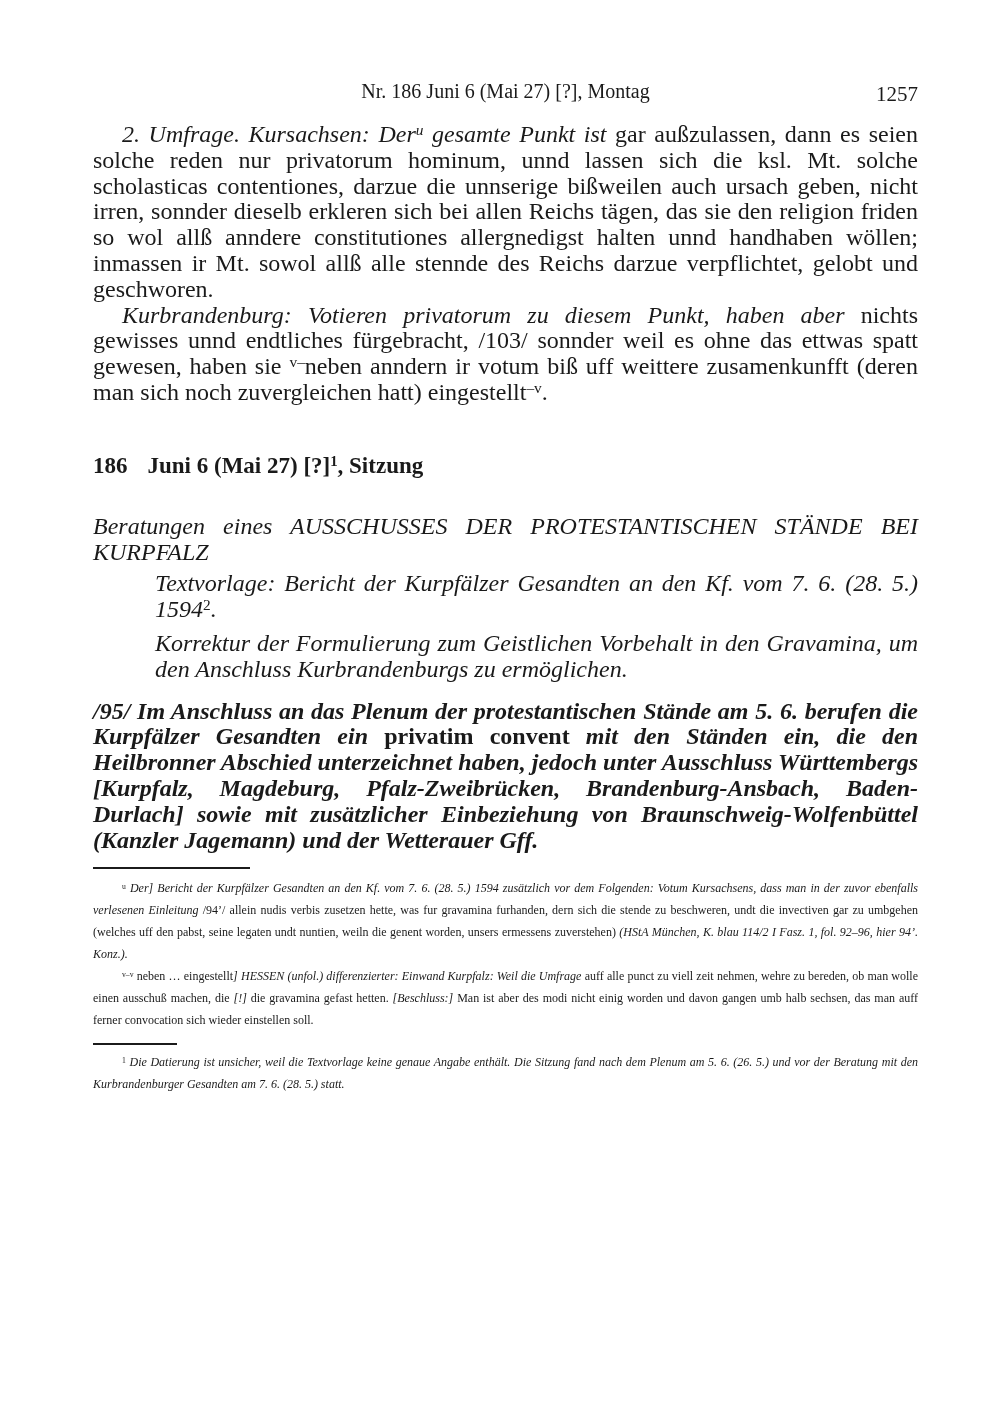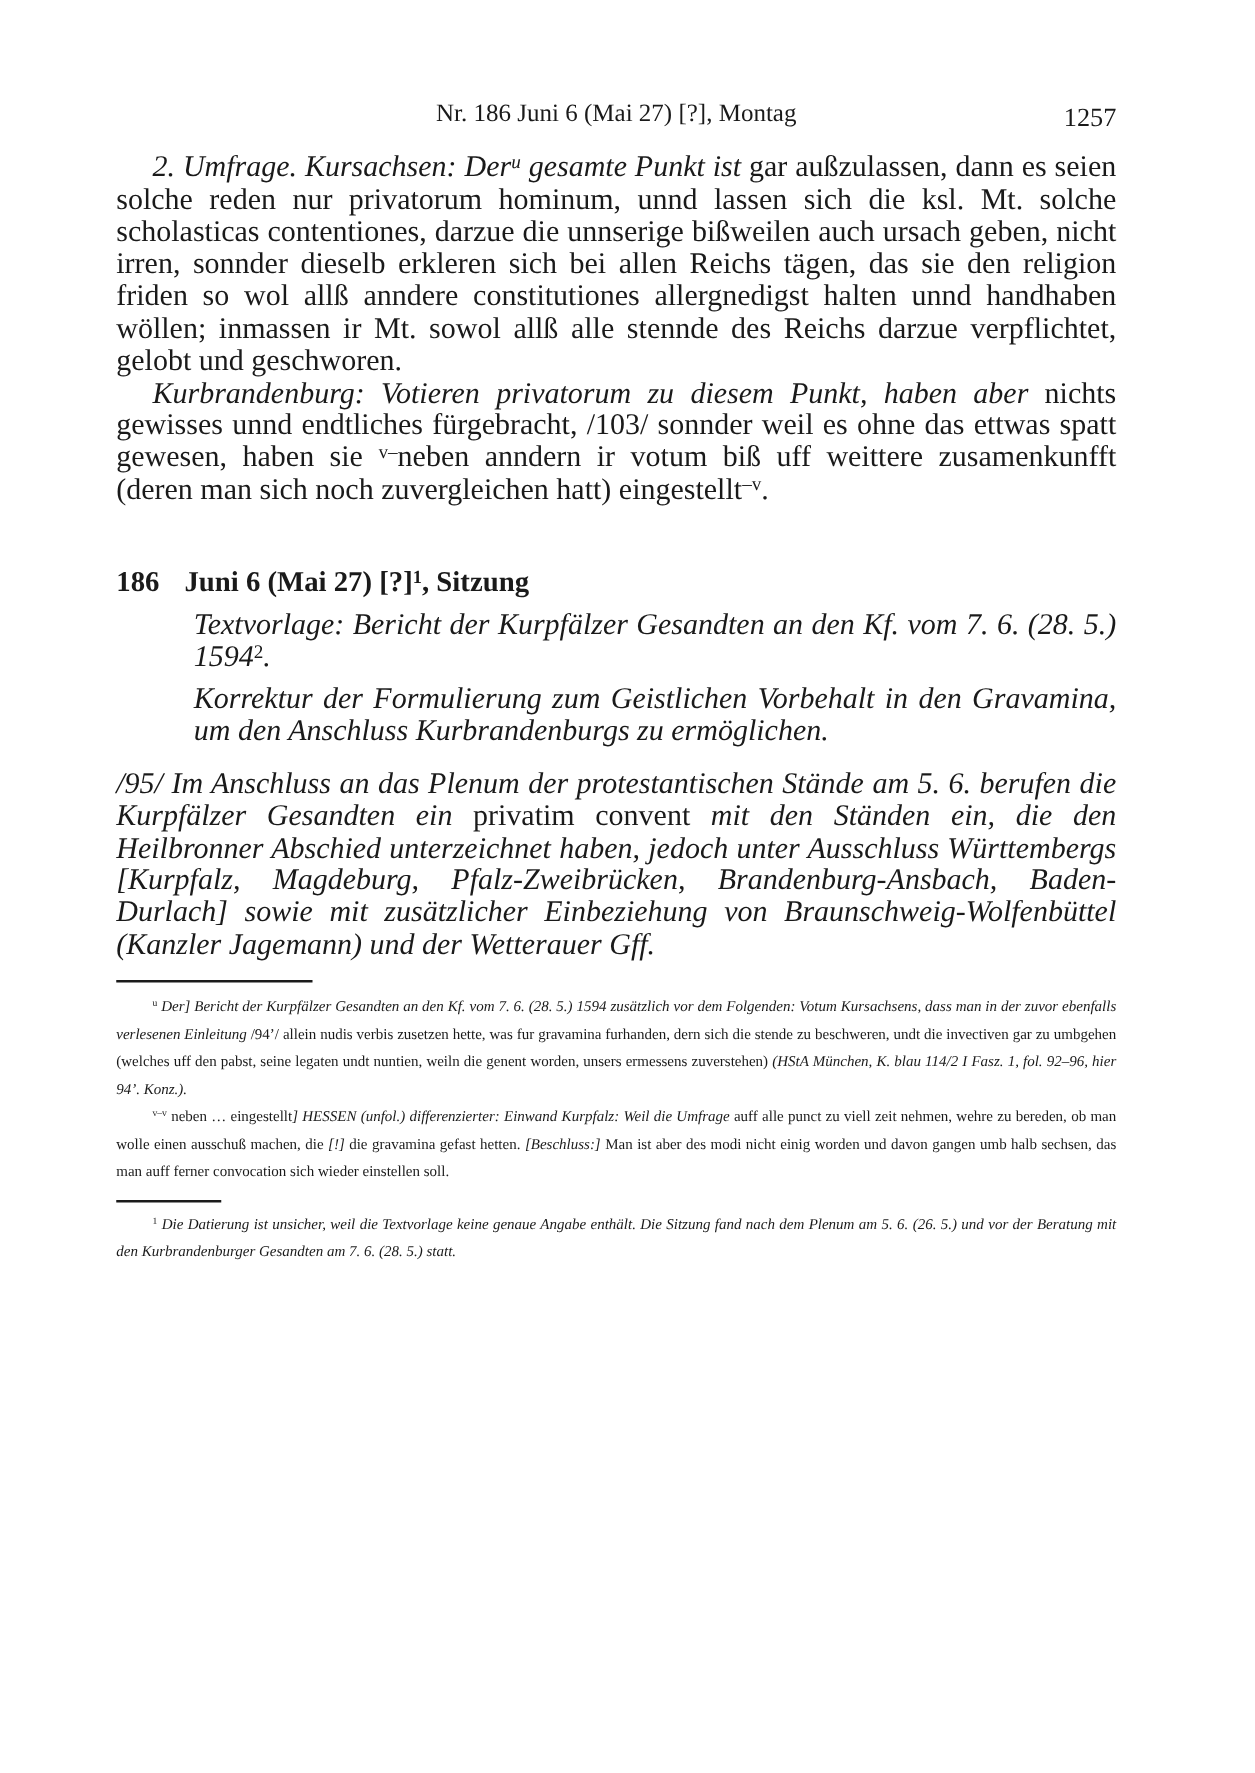--- a/index.html
+++ b/index.html
@@ -5,21 +5,21 @@
   html, body { margin: 0; padding: 0; background: #ffffff; }
   body {
     width: 1004px; height: 1418px;
     font-family: "Liberation Serif", "DejaVu Serif", serif;
     color: #1a1a1a;
     -webkit-font-smoothing: antialiased;
   }
   .page {
     box-sizing: border-box;
     width: 1004px; height: 1418px;
-    padding: 78px 111px 0 93px;
+    padding: 78px 86px 0 93px;
     background: #ffffff;
     overflow: hidden;
   }
   .running-header {
     position: relative;
     text-align: center;
     font-size: 20px;
     line-height: 26px;
   }
   .rh-page {
@@ -45,37 +45,38 @@
   .source-note { margin-left: 62px !important; }
   .text-block p.fn { font-size: 12px; line-height: 22px; }
   .rule { height: 0; border-top: 2px solid #1b1b1b; }
   .it { font-style: italic; }
   .bd { font-weight: bold; text-align: right; }
   sup { font-size: 64%; line-height: 0; vertical-align: baseline; position: relative; top: -0.45em; }
   .m6  { margin-top: 6px  !important; }
   .m8  { margin-top: 8px  !important; }
   .m12 { margin-top: 12px !important; }
   .m14 { margin-top: 14px !important; }
-  .m16 { margin-top: 16px !important; }
+  .m16 { margin-top: 16px !important; font-weight: bold; }
   .m18 { margin-top: 18px !important; }
   .m32 { margin-top: 32px !important; }
   .m44 { margin-top: 44px !important; }
 </style>
 </head>
 <body>
 
 <div class="page">
   <header class="running-header">
     <span class="rh-title">Nr. 186 Juni 6 (Mai 27) [?], Montag</span>
     <span class="rh-page">1257</span>
   </header>
   <main class="text-block">
       <p class="main indent m18"><span class="it">2. Umfrage. Kursachsen: Der</span><sup class="it">u</sup><span class="it"> gesamte Punkt ist</span><span> gar außzulassen, dann es seien solche reden nur privatorum hominum, unnd lassen sich die ksl. Mt. solche scholasticas contentiones, darzue die unnserige bißweilen auch ursach geben, nicht irren, sonnder dieselb erkleren sich bei allen Reichs tägen, das sie den religion friden so wol allß anndere constitutiones allergnedigst halten unnd handhaben wöllen; inmassen ir Mt. sowol allß alle stennde des Reichs darzue verpflichtet, gelobt und geschworen.</span></p>
       <p class="main indent"><span class="it">Kurbrandenburg: Votieren privatorum zu diesem Punkt, haben aber</span><span> nichts gewisses unnd endtliches fürgebracht, /103/ sonnder weil es ohne das ettwas spatt gewesen, haben sie </span><sup>v–</sup><span>neben anndern ir votum biß uff weittere zusamenkunfft (deren man sich noch zuvergleichen hatt) eingestellt</span><sup>–v</sup><span>.</span></p>
       <p class="heading m44"><span class="bd">186</span><span class="bd after-num">Juni 6 (Mai 27) [?]</span><sup class="bd">1</sup><span class="bd">, Sitzung</span></p>
+      <p class="main summary m32"><span class="it">Beratungen eines AUSSCHUSSES DER PROTESTANTISCHEN STÄNDE BEI KURPFALZ</span></p>
       <p class="main source-note m6"><span class="it">Textvorlage: Bericht der Kurpfälzer Gesandten an den Kf. vom 7. 6. (28. 5.) 1594</span><sup>2</sup><span class="it">.</span></p>
       <p class="main source-note m8"><span class="it">Korrektur der Formulierung zum Geistlichen Vorbehalt in den Gravamina, um den Anschluss Kurbrandenburgs zu ermöglichen.</span></p>
       <p class="main m16"><span class="it">/95/ Im Anschluss an das Plenum der protestantischen Stände am 5. 6. berufen die Kurpfälzer Gesandten ein </span><span>privatim convent</span><span class="it"> mit den Ständen ein, die den Heilbronner Abschied unterzeichnet haben, jedoch unter Ausschluss Württembergs [Kurpfalz, Magdeburg, Pfalz-Zweibrücken, Brandenburg-Ansbach, Baden-Durlach] sowie mit zusätzlicher Einbeziehung von Braunschweig-Wolfenbüttel (Kanzler Jagemann) und der Wetterauer Gff.</span></p>
       <div class="rule m14" style="width: 157px;"></div>
       <p class="fn indent m8"><sup>u</sup><span> </span><span class="it">Der] Bericht der Kurpfälzer Gesandten an den Kf. vom 7. 6. (28. 5.) 1594 zusätzlich vor dem Folgenden: Votum Kursachsens, dass man in der zuvor ebenfalls verlesenen Einleitung</span><span> /94’/ allein nudis verbis zusetzen hette, was fur gravamina furhanden, dern sich die stende zu beschweren, undt die invectiven gar zu umbgehen (welches uff den pabst, seine legaten undt nuntien, weiln die genent worden, unsers ermessens zuverstehen) </span><span class="it">(HStA München, K. blau 114/2 I Fasz. 1, fol. 92–96, hier 94’. Konz.).</span></p>
       <p class="fn indent"><sup>v–v</sup><span> neben … eingestellt</span><span class="it">] HESSEN (unfol.) differenzierter: Einwand Kurpfalz: Weil die Umfrage</span><span> auff alle punct zu viell zeit nehmen, wehre zu bereden, ob man wolle einen ausschuß machen, die </span><span class="it">[!]</span><span> die gravamina gefast hetten. </span><span class="it">[Beschluss:]</span><span> Man ist aber des modi nicht einig worden und davon gangen umb halb sechsen, das man auff ferner convocation sich wieder einstellen soll.</span></p>
       <div class="rule m12" style="width: 84px;"></div>
       <p class="fn indent m6"><sup>1</sup><span> </span><span class="it">Die Datierung ist unsicher, weil die Textvorlage keine genaue Angabe enthält. Die Sitzung fand nach dem Plenum am 5. 6. (26. 5.) und vor der Beratung mit den Kurbrandenburger Gesandten am 7. 6. (28. 5.) statt.</span></p>
     </main>
 </div>

